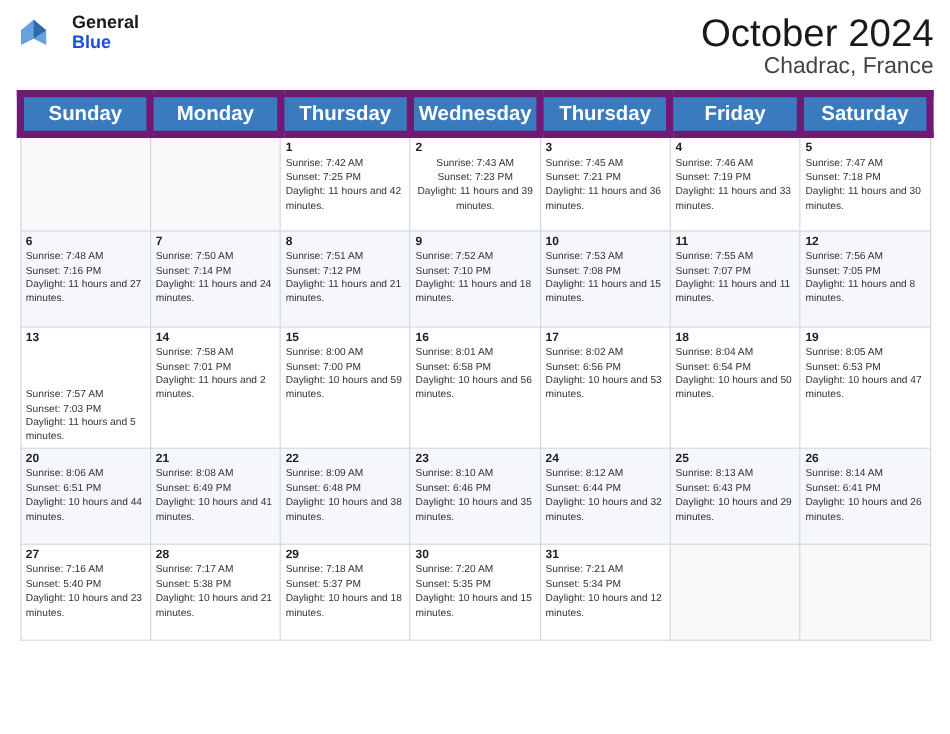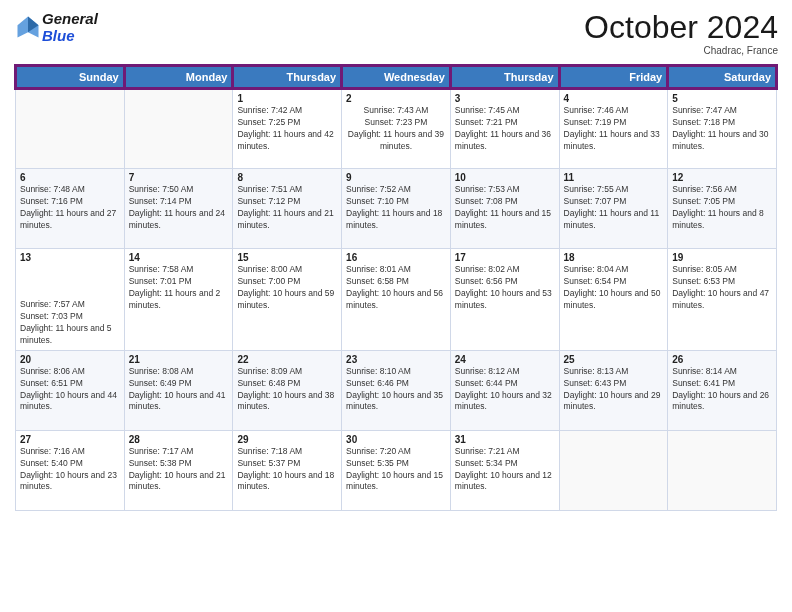--- a/index.html
+++ b/index.html
@@ -18,54 +18,53 @@
     }
     .header {
       display: flex;
       justify-content: space-between;
       align-items: flex-start;
       margin-bottom: 8px;
     }
     .logo {
       display: flex;
       align-items: center;
-      gap: 0;
-      font-style: italic;
+      gap: 18px;
     }
     .logo-icon {
       width: 28px;
       height: 28px;
     }
     .title-block {
       text-align: right;
     }
     .month-title {
       font-size: 32px;
       font-weight: 300;
       color: #1a1a1a;
       line-height: 1.1;
     }
     .subtitle {
-      font-size: 10px;
+      font-size: 19px;
       color: #444;
       text-align: right;
     }
     table {
       width: 100%;
       border-collapse: collapse;
       table-layout: fixed;
     }
     thead tr th {
       background: #3a7abf;
       color: #fff;
-      font-size: 11px;
+      font-size: 17px;
       font-weight: bold;
       padding: 4px 4px;
-      text-align: right;
-      border: 3px solid #701a75;
+      text-align: center;
+      border: 6px solid #701a75;
     }
     tbody tr td {
       border: 1px solid #d0d8e8;
       vertical-align: top;
       padding: 3px 4px;
       font-size: 9px;
       color: #222;
       height: 80px;
       background: #fff;
     }

